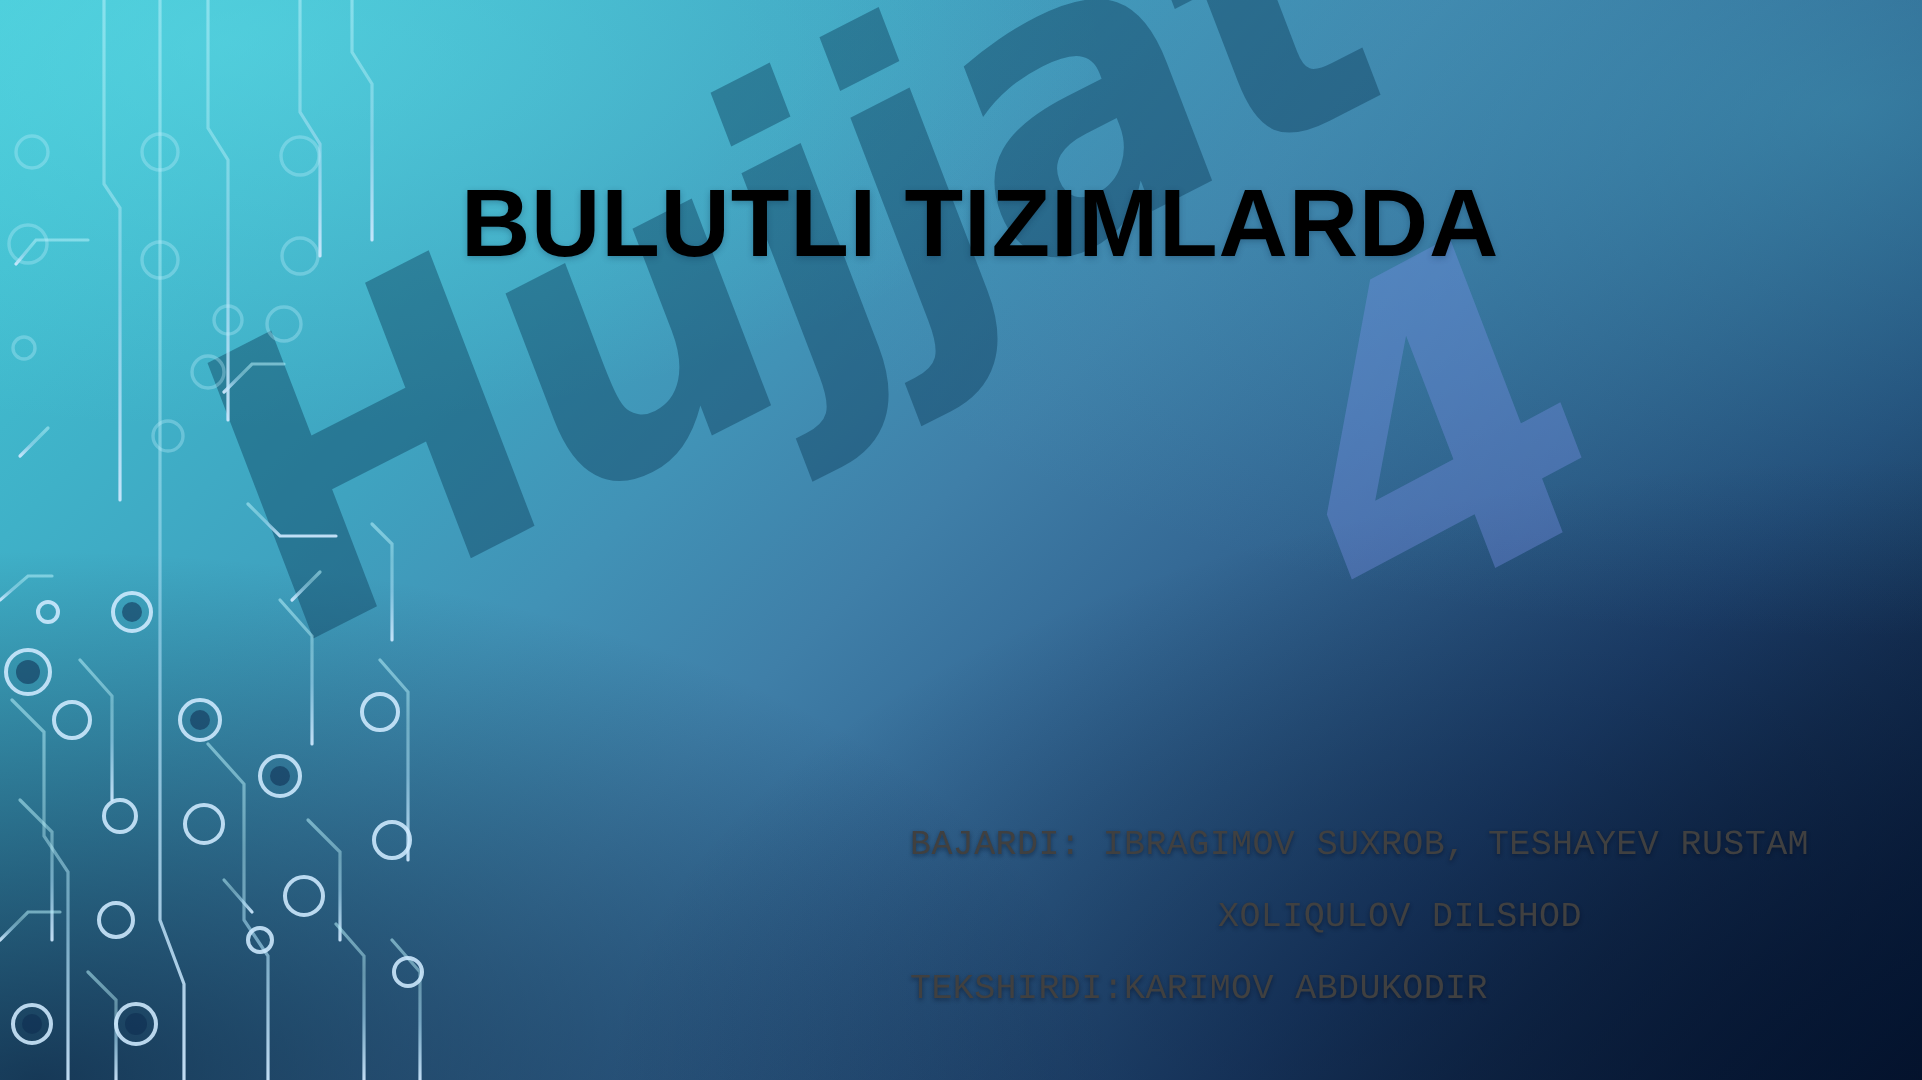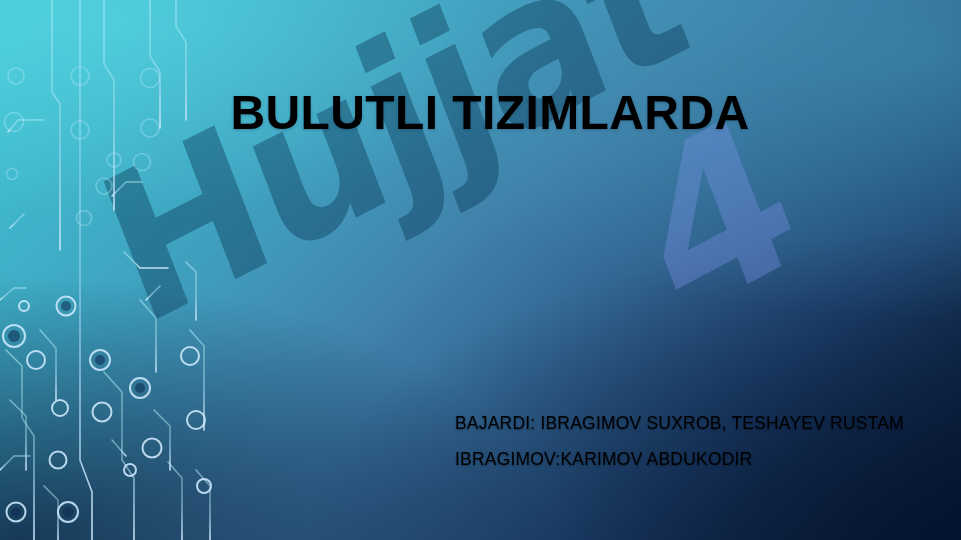--- a/index.html
+++ b/index.html
@@ -107,23 +107,23 @@
     text-shadow: 0 1px 3px rgba(10,40,70,0.30);
     white-space: nowrap;
   }
 
   
   .sub-block {
     position: absolute;
     left: 455px;
     top: 405px;
     width: 490px;
-    font-family: Liberation Sans, sans-serif;
+    font-family: Liberation Mono, monospace;
     font-size: 17.5px;
-    color: #000000;
+    color: #404040;
     letter-spacing: 0.2px;
   }
   .sub-line {
     line-height: 36px;
     white-space: nowrap;
     text-shadow: 0 1px 2px rgba(0,10,30,0.45);
   }
   .sub-line.c { text-align: center; }
   .sub-line.l { text-align: left; }
 </style>
@@ -232,16 +232,17 @@
       <circle cx="68" cy="512" r="5.5"></circle>
     </g>
   </svg>
 
   <div class="title-block">
     <div class="title-line">BULUTLI TIZIMLARDA</div>
   </div>
 
   <div class="sub-block">
     <div class="sub-line l">BAJARDI: IBRAGIMOV SUXROB, TESHAYEV RUSTAM</div>
-    <div class="sub-line l">IBRAGIMOV:KARIMOV ABDUKODIR</div>
+    <div class="sub-line c">XOLIQULOV DILSHOD</div>
+    <div class="sub-line l">TEKSHIRDI:KARIMOV ABDUKODIR</div>
   </div>
 
 </div>
 
 </body></html>

